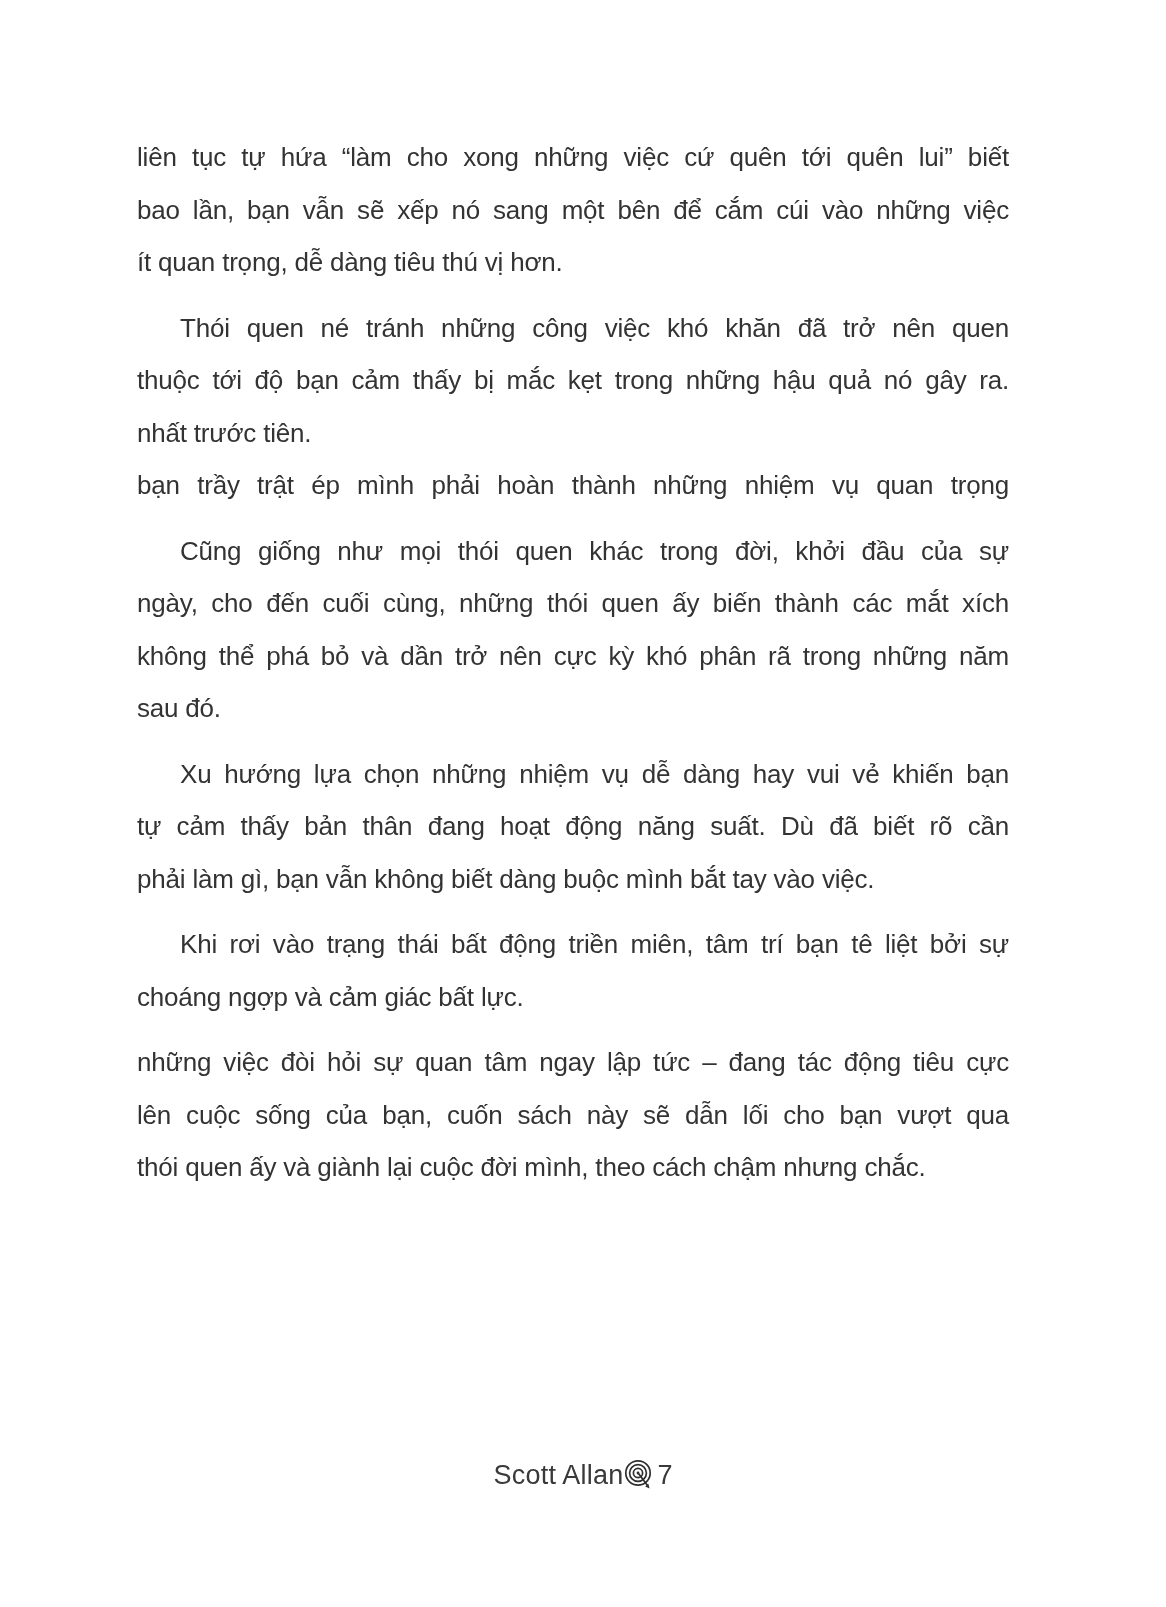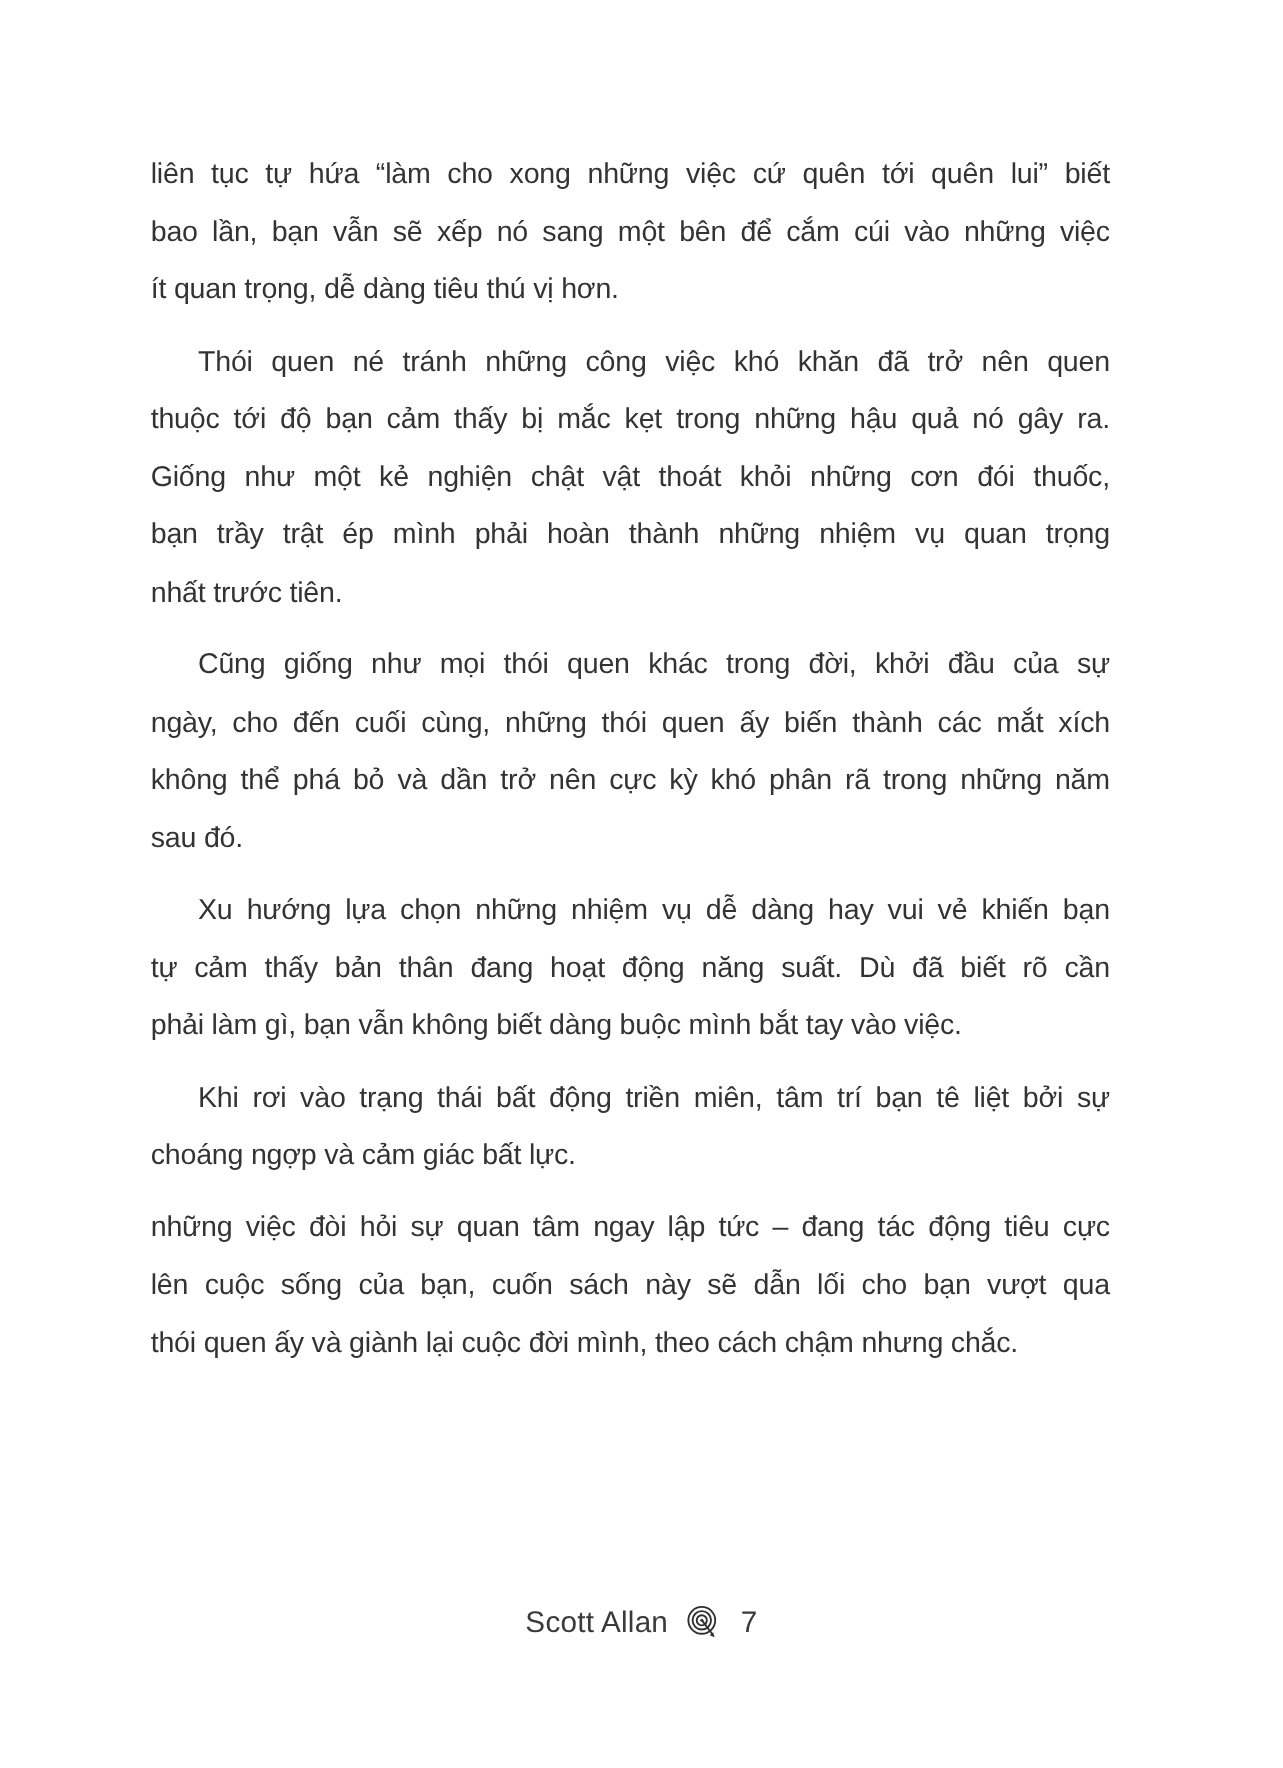--- a/index.html
+++ b/index.html
@@ -44,21 +44,21 @@
     text-indent: 43px;
   }
   .footer {
     position: absolute;
     left: 0;
     right: 0;
     top: 1458px;
     display: flex;
     justify-content: center;
     align-items: center;
-    gap: 16px;
+    gap: 0;
     font-size: 27px;
     color: #3a3a3a;
   }
   .footer .author {
     letter-spacing: 0.2px;
   }
   .footer .icon {
     display: inline-flex;
     width: 32px;
     height: 34px;
@@ -79,23 +79,22 @@
 
   <main class="content" id="paragraphs">
       <div class="paragraph">
         <div class="line first">liên tục tự hứa “làm cho xong những việc cứ quên tới quên lui” biết</div>
         <div class="line">bao lần, bạn vẫn sẽ xếp nó sang một bên để cắm cúi vào những việc</div>
         <div class="line para-last">ít quan trọng, dễ dàng tiêu thú vị hơn.</div>
       </div>
       <div class="paragraph indent">
         <div class="line first">Thói quen né tránh những công việc khó khăn đã trở nên quen</div>
         <div class="line">thuộc tới độ bạn cảm thấy bị mắc kẹt trong những hậu quả nó gây ra.</div>
-        <div class="line">Giống như một kẻ nghiện chật vật thoát khỏi những cơn đói thuốc,</div>
+        <div class="line para-last">nhất trước tiên.</div>
         <div class="line">bạn trầy trật ép mình phải hoàn thành những nhiệm vụ quan trọng</div>
-        <div class="line para-last">nhất trước tiên.</div>
       </div>
       <div class="paragraph indent">
         <div class="line first">Cũng giống như mọi thói quen khác trong đời, khởi đầu của sự</div>
         <div class="line">ngày, cho đến cuối cùng, những thói quen ấy biến thành các mắt xích</div>
         <div class="line">không thể phá bỏ và dần trở nên cực kỳ khó phân rã trong những năm</div>
         <div class="line para-last">sau đó.</div>
       </div>
       <div class="paragraph indent">
         <div class="line first">Xu hướng lựa chọn những nhiệm vụ dễ dàng hay vui vẻ khiến bạn</div>
         <div class="line">tự cảm thấy bản thân đang hoạt động năng suất. Dù đã biết rõ cần</div>

